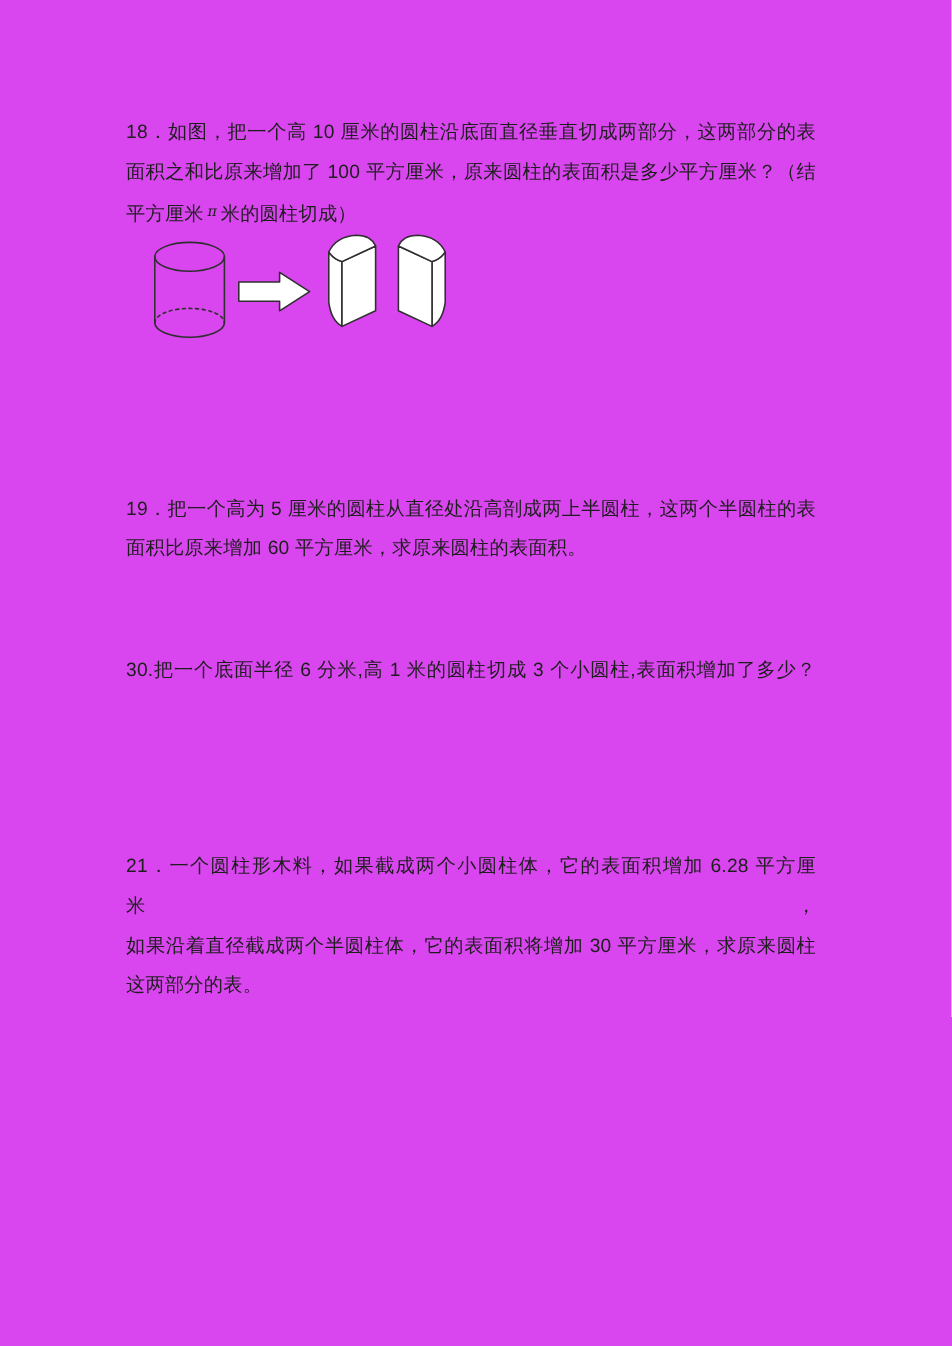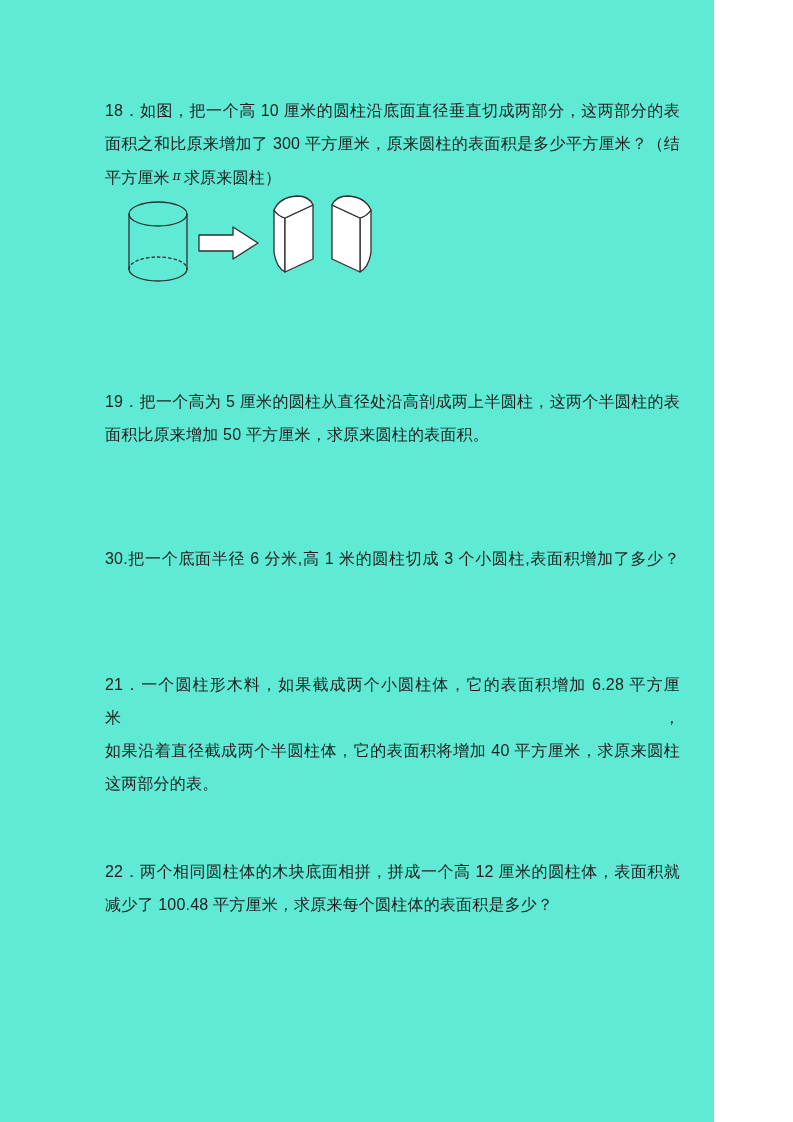--- a/index.html
+++ b/index.html
@@ -1,19 +1,19 @@
 <!DOCTYPE html>
 <html><head>
 <meta charset="utf-8">
 <style>
   html,body { margin:0; padding:0; background:#ffffff; }
   .page {
     position:relative;
-    width:714px; height:1122px;
-    background:#5eead4;
+    width:793px; height:1122px;
+    background:#d946ef;
     font-family:"Liberation Sans", sans-serif;
     color:#1e1e1e;
     overflow:hidden;
   }
   .question {
     position:absolute;
     left:105px;
     width:575px;
     font-size:16px;
     line-height:33px;
@@ -35,22 +35,22 @@
   }
   .figure svg { display:block; }
 </style>
 </head>
 <body>
 
 <div class="page">
 
   <section class="question" style="top:94px">
     <div class="q-line full">18．如图，把一个高 10 厘米的圆柱沿底面直径垂直切成两部分，这两部分的表</div>
-    <div class="q-line full">面积之和比原来增加了 300 平方厘米，原来圆柱的表面积是多少平方厘米？（结</div>
-    <div class="q-line"><span>平方厘米</span><span class="pi">π</span><span>求原来圆柱）</span></div>
+    <div class="q-line full">面积之和比原来增加了 100 平方厘米，原来圆柱的表面积是多少平方厘米？（结</div>
+    <div class="q-line"><span>平方厘米</span><span class="pi">π</span><span>米的圆柱切成）</span></div>
   </section>
 
   <div class="figure">
     <svg width="280" height="100" viewBox="0 0 280 100" fill="none" stroke="#2f2f2f" stroke-width="1.3" stroke-linejoin="round" stroke-linecap="round">
       <g>
         <line x1="19" y1="24" x2="19" y2="79"></line>
         <line x1="77" y1="24" x2="77" y2="79"></line>
         <path d="M19,79 A29,12 0 0 0 77,79"></path>
         <path d="M19,79 A29,12 0 0 1 77,79" stroke-dasharray="2.5,3"></path>
         <ellipse cx="48" cy="24" rx="29" ry="12"></ellipse>
@@ -62,33 +62,29 @@
         <path d="M175,28 L203,15 Q199,6 187,6 Q170,7 164,20 Q168,26 175,28 Z"></path>
       </g>
       <g fill="#ffffff" transform="translate(425,0) scale(-1,1)">
         <path d="M164,20 Q168,26 175,28 L175,82 Q166,77 164,62 Z"></path>
         <path d="M175,28 L203,15 L203,69 L175,82 Z"></path>
         <path d="M175,28 L203,15 Q199,6 187,6 Q170,7 164,20 Q168,26 175,28 Z"></path>
       </g>
     </svg>
   </div>
 
-  <section class="question" style="top:385px">
+  <section class="question" style="top:408px">
     <div class="q-line full">19．把一个高为 5 厘米的圆柱从直径处沿高剖成两上半圆柱，这两个半圆柱的表</div>
-    <div class="q-line">面积比原来增加 50 平方厘米，求原来圆柱的表面积。</div>
+    <div class="q-line">面积比原来增加 60 平方厘米，求原来圆柱的表面积。</div>
   </section>
 
   <section class="question" style="top:542px">
     <div class="q-line full">30.把一个底面半径 6 分米,高 1 米的圆柱切成 3 个小圆柱,表面积增加了多少？</div>
   </section>
 
-  <section class="question" style="top:668px">
+  <section class="question" style="top:706px">
     <div class="q-line full">21．一个圆柱形木料，如果截成两个小圆柱体，它的表面积增加 6.28 平方厘米，</div>
-    <div class="q-line full">如果沿着直径截成两个半圆柱体，它的表面积将增加 40 平方厘米，求原来圆柱</div>
+    <div class="q-line full">如果沿着直径截成两个半圆柱体，它的表面积将增加 30 平方厘米，求原来圆柱</div>
     <div class="q-line">这两部分的表。</div>
   </section>
 
-  <section class="question" style="top:855px">
-    <div class="q-line full">22．两个相同圆柱体的木块底面相拼，拼成一个高 12 厘米的圆柱体，表面积就</div>
-    <div class="q-line">减少了 100.48 平方厘米，求原来每个圆柱体的表面积是多少？</div>
-  </section>
 
 </div>
 
 </body></html>

